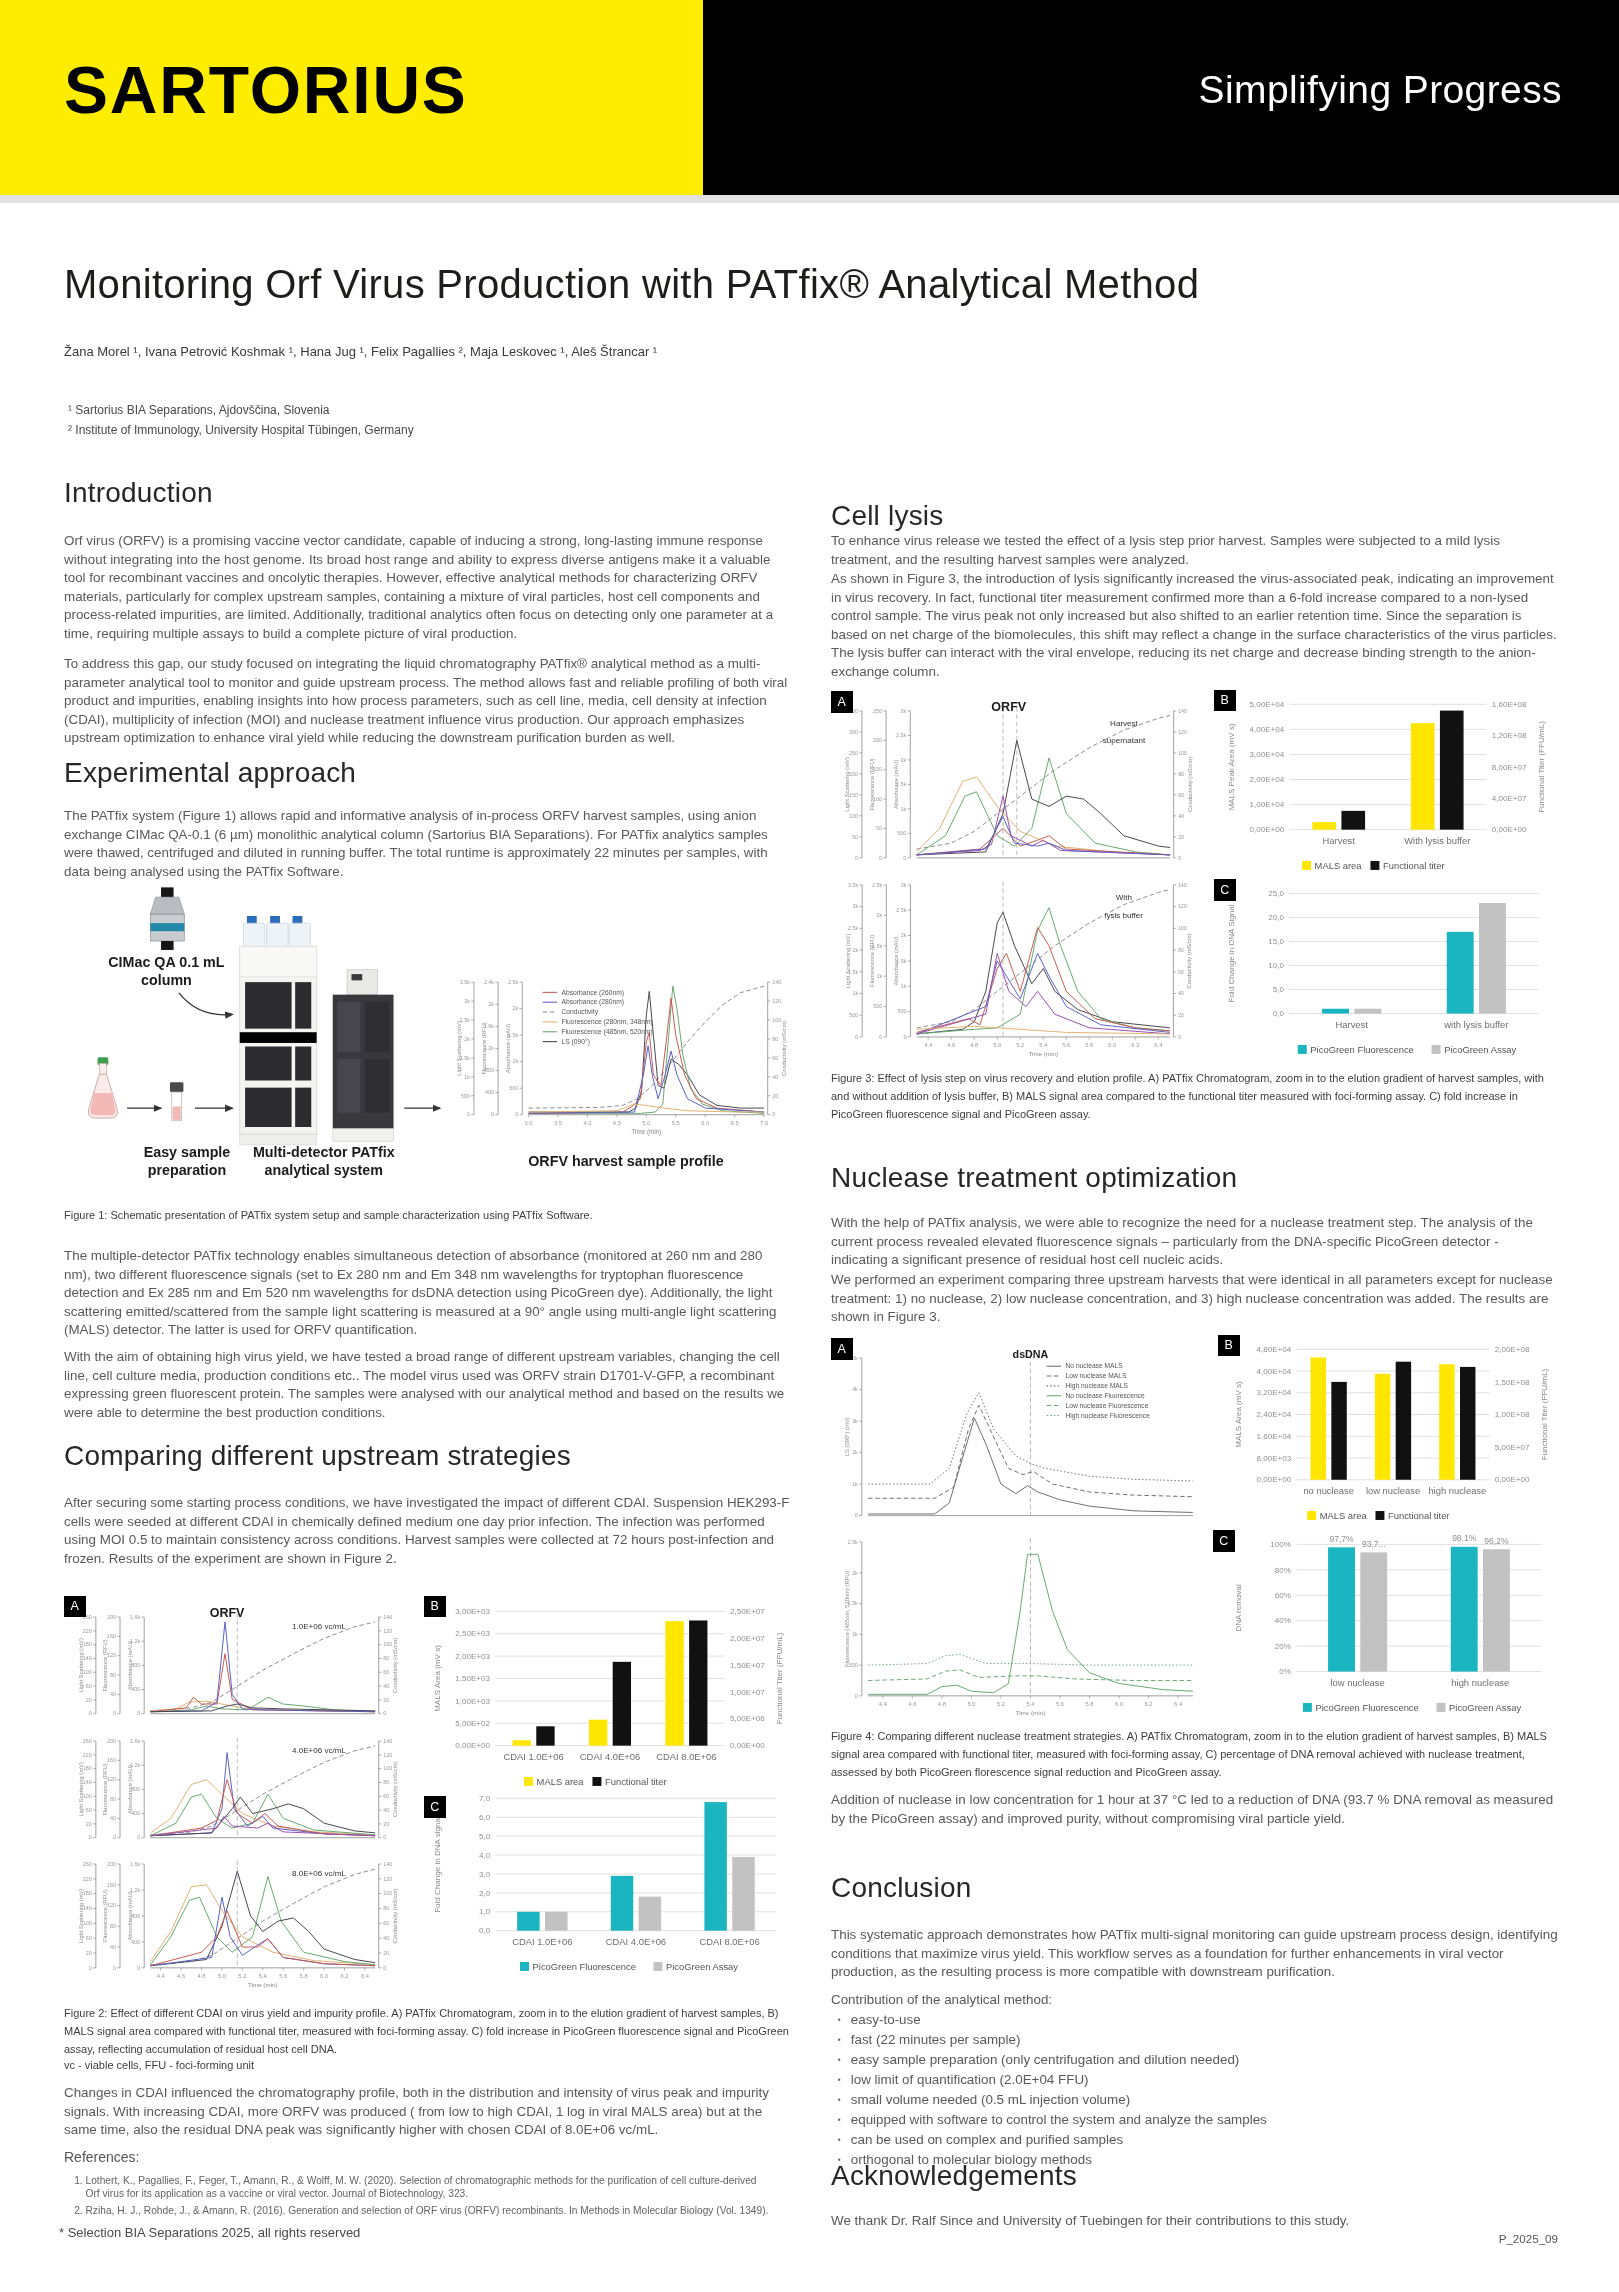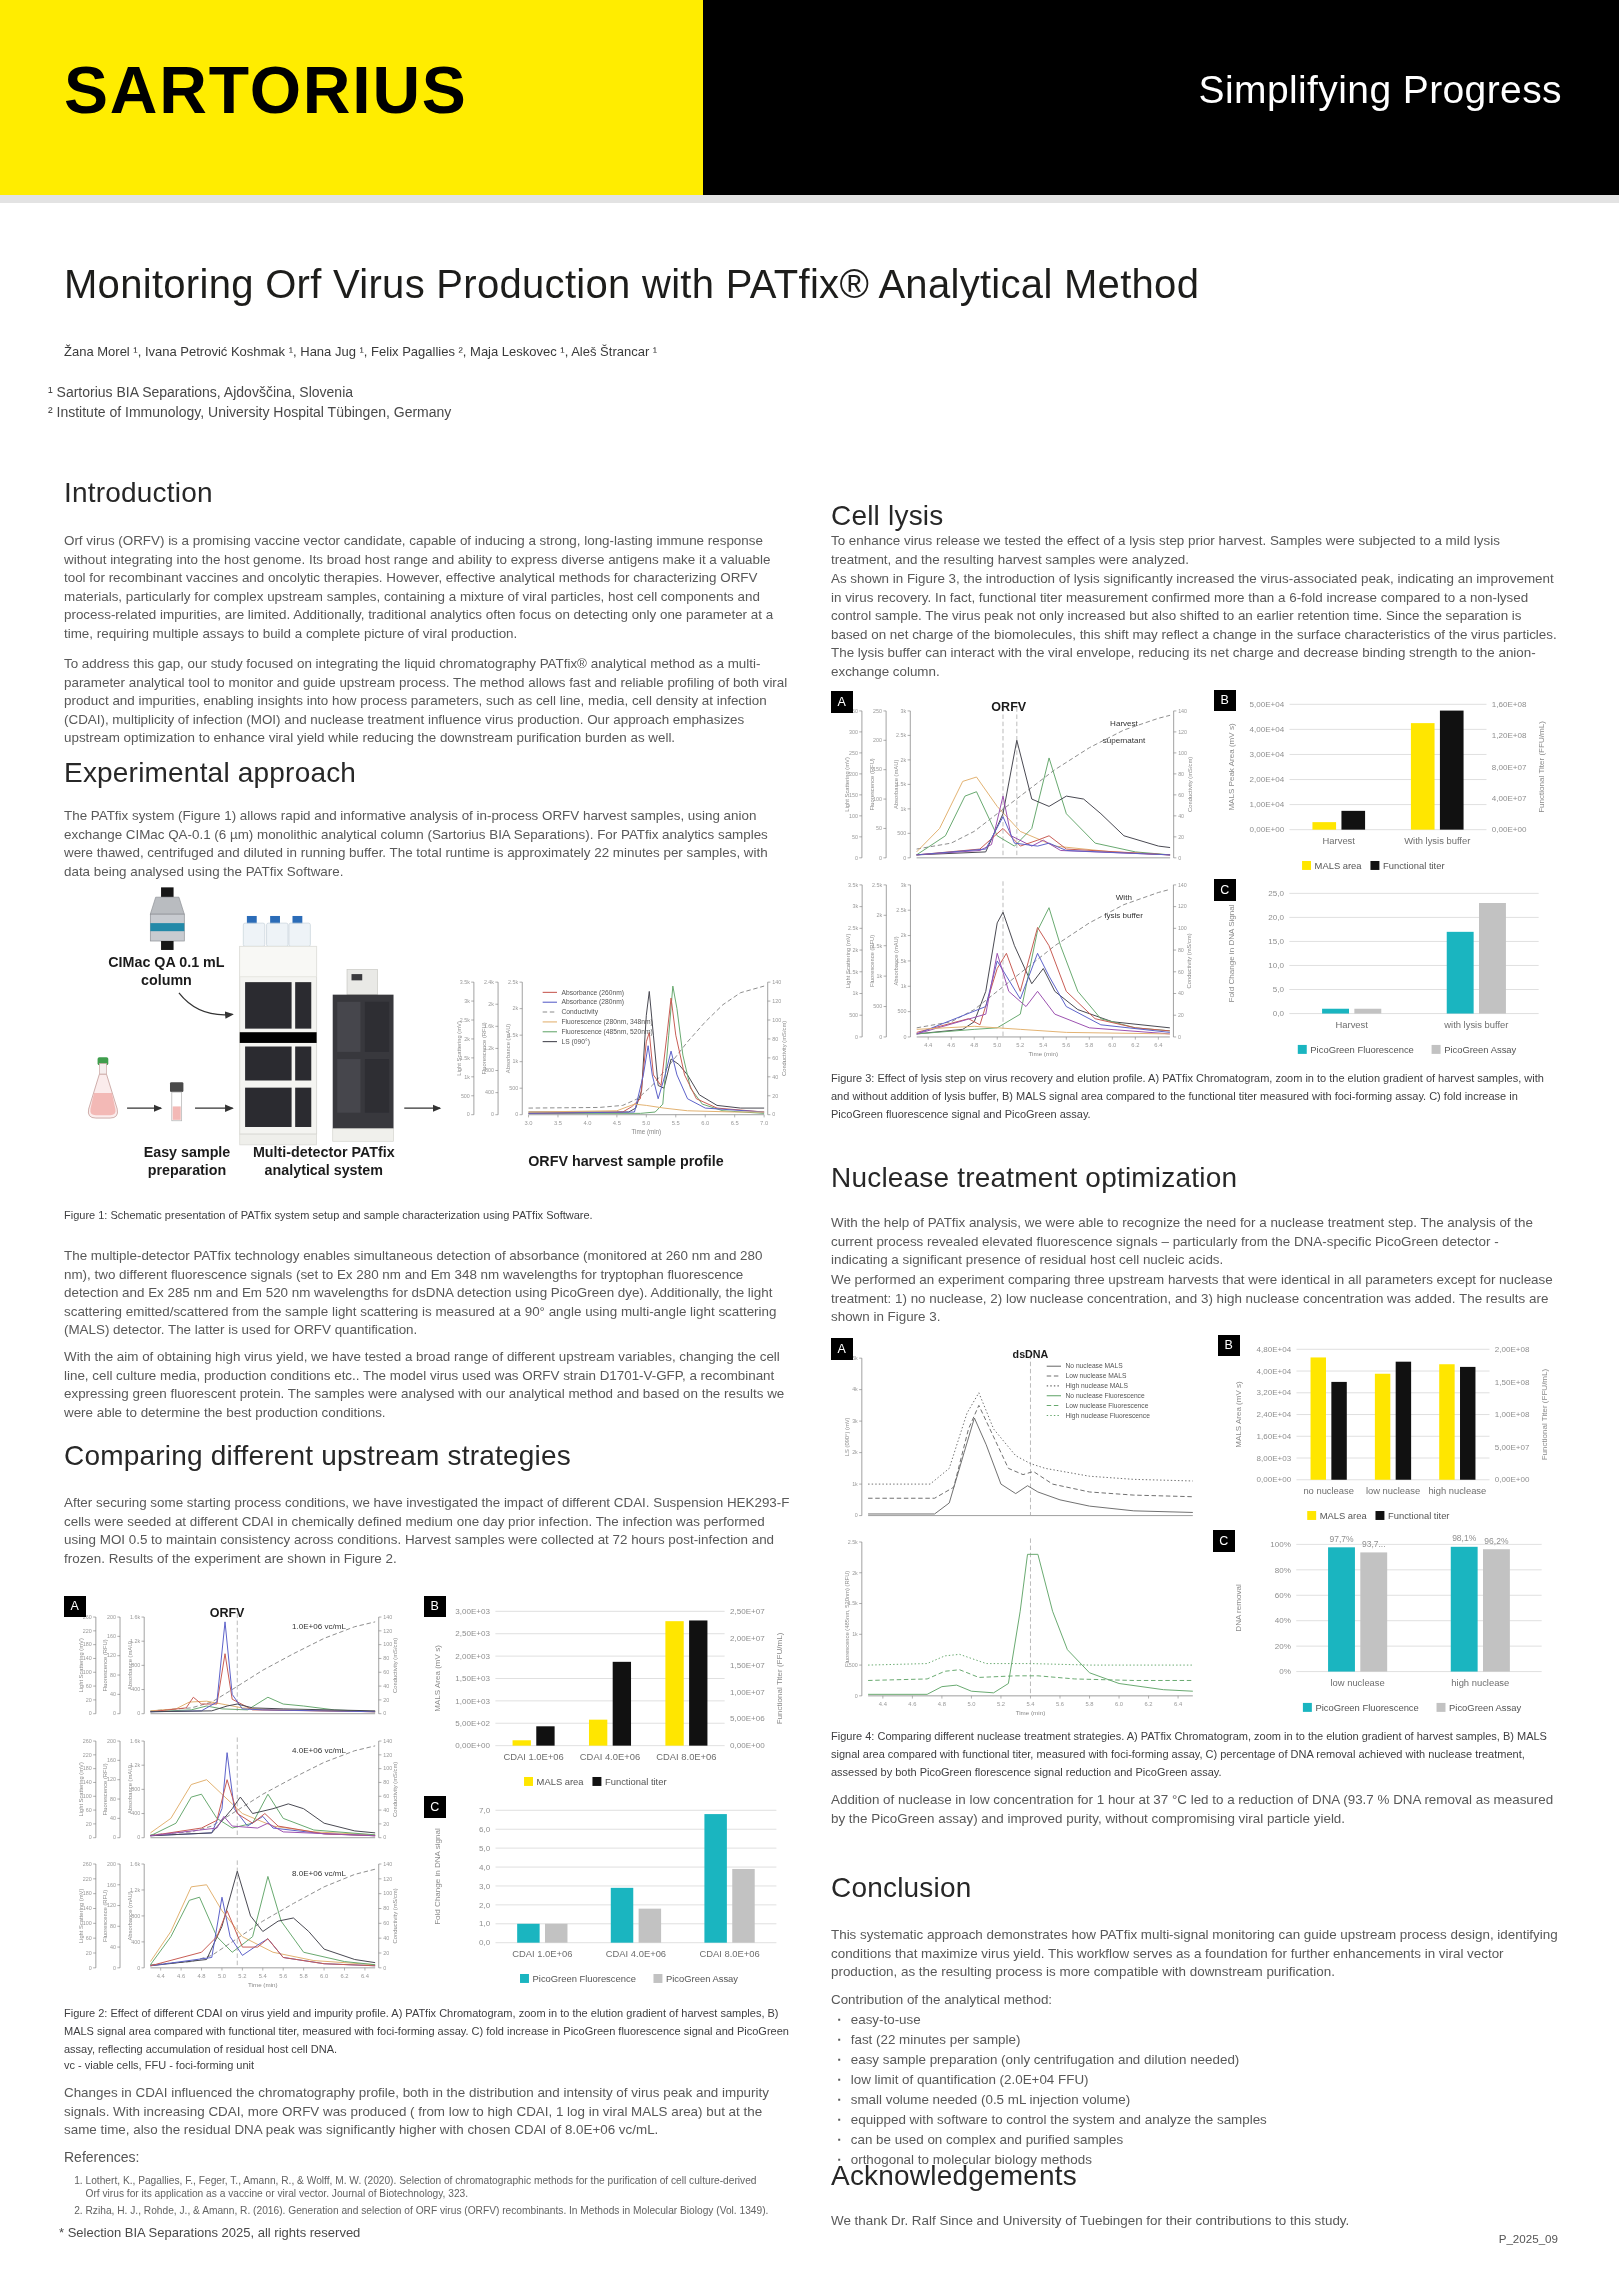--- a/index.html
+++ b/index.html
@@ -11,21 +11,21 @@
   .masthead { position:absolute; top:0; left:0; width:1619px; height:195px; display:flex; }
   .logo-band { width:703px; height:195px; background:#FFED00; position:relative; }
   .logo { position:absolute; left:64px; top:52px; font-size:66px; font-weight:700; letter-spacing:1.8px; color:#000; transform:scaleY(1.02); }
   .tagline-band { flex:1; background:#000; position:relative; }
   .tagline { position:absolute; right:57px; top:68px; color:#fff; font-size:39px; font-weight:300; letter-spacing:0.4px; }
   .header-rule { position:absolute; top:195px; left:0; width:1619px; height:8px; background:#e3e3e3; }
 
   
   .title { position:absolute; left:64px; top:262px; margin:0; font-size:40px; font-weight:300; color:#1d1d1b; letter-spacing:0.3px; }
   .authors { position:absolute; left:64px; top:344px; font-size:13px; color:#3a3a3a; }
-  .affil { position:absolute; left:48px; font-size:14px; color:#494949; }
+  .affil { position:absolute; left:68px; font-size:12px; color:#494949;margin-top:19px; }
   .affil.a1 { top:384px; } .affil.a2 { top:404px; }
 
   h2.sec { position:absolute; margin:0; font-size:28px; font-weight:300; color:#272727; letter-spacing:0.2px; }
   p.body { position:absolute; margin:0; font-size:13.4px; line-height:18.5px; color:#595959; }
   .w-left { width:727px; } .w-right { width:727px; }
   .cap { position:absolute; margin:0; font-size:11px; line-height:18px; color:#3e3e40; }
   .note { position:absolute; margin:0; font-size:11px; color:#3e3e40; }
 
   .figblock { position:absolute; }
   .mount { position:absolute; }
@@ -541,21 +541,21 @@
           <rect x="205" y="72.4" width="20.479999999999997" height="93.6" fill="#111111"></rect>
           <rect x="290.3333333333333" y="26.19999999999999" width="20.479999999999997" height="139.8" fill="#111111"></rect>
           <text x="116.66666666666666" y="182" font-size="10.5" fill="#6e6e6e" text-anchor="middle" font-family="&quot;Liberation Sans&quot;,sans-serif">CDAI 1.0E+06</text>
           <text x="202" y="182" font-size="10.5" fill="#6e6e6e" text-anchor="middle" font-family="&quot;Liberation Sans&quot;,sans-serif">CDAI 4.0E+06</text>
           <text x="287.3333333333333" y="182" font-size="10.5" fill="#6e6e6e" text-anchor="middle" font-family="&quot;Liberation Sans&quot;,sans-serif">CDAI 8.0E+06</text>
           <rect x="106" y="201" width="10" height="10" fill="#ffe600"></rect>
           <text x="120" y="210" font-size="10.5" fill="#555" text-anchor="start" font-family="&quot;Liberation Sans&quot;,sans-serif">MALS area</text>
           <rect x="182.4" y="201" width="10" height="10" fill="#111111"></rect>
           <text x="196.4" y="210" font-size="10.5" fill="#555" text-anchor="start" font-family="&quot;Liberation Sans&quot;,sans-serif">Functional titer</text>
         </svg></div>
-    <div class="mount" id="m-f2-c" style="left:365px; top:204px;"><svg width="362" height="195" viewBox="0 0 404 218">
+    <div class="mount" id="m-f2-c" style="left:365px; top:192px;"><svg width="362" height="195" viewBox="0 0 404 218">
           <line x1="74" y1="16" x2="388" y2="16" stroke="#dcdcdc" stroke-width="1"></line>
           <text x="68" y="19" font-size="9" fill="#8f8f8f" text-anchor="end" font-family="&quot;Liberation Sans&quot;,sans-serif">7,0</text>
           <line x1="74" y1="37.14285714285714" x2="388" y2="37.14285714285714" stroke="#dcdcdc" stroke-width="1"></line>
           <text x="68" y="40.14285714285714" font-size="9" fill="#8f8f8f" text-anchor="end" font-family="&quot;Liberation Sans&quot;,sans-serif">6,0</text>
           <line x1="74" y1="58.285714285714285" x2="388" y2="58.285714285714285" stroke="#dcdcdc" stroke-width="1"></line>
           <text x="68" y="61.285714285714285" font-size="9" fill="#8f8f8f" text-anchor="end" font-family="&quot;Liberation Sans&quot;,sans-serif">5,0</text>
           <line x1="74" y1="79.42857142857143" x2="388" y2="79.42857142857143" stroke="#dcdcdc" stroke-width="1"></line>
           <text x="68" y="82.42857142857143" font-size="9" fill="#8f8f8f" text-anchor="end" font-family="&quot;Liberation Sans&quot;,sans-serif">4,0</text>
           <line x1="74" y1="100.57142857142857" x2="388" y2="100.57142857142857" stroke="#dcdcdc" stroke-width="1"></line>
           <text x="68" y="103.57142857142857" font-size="9" fill="#8f8f8f" text-anchor="end" font-family="&quot;Liberation Sans&quot;,sans-serif">3,0</text>

